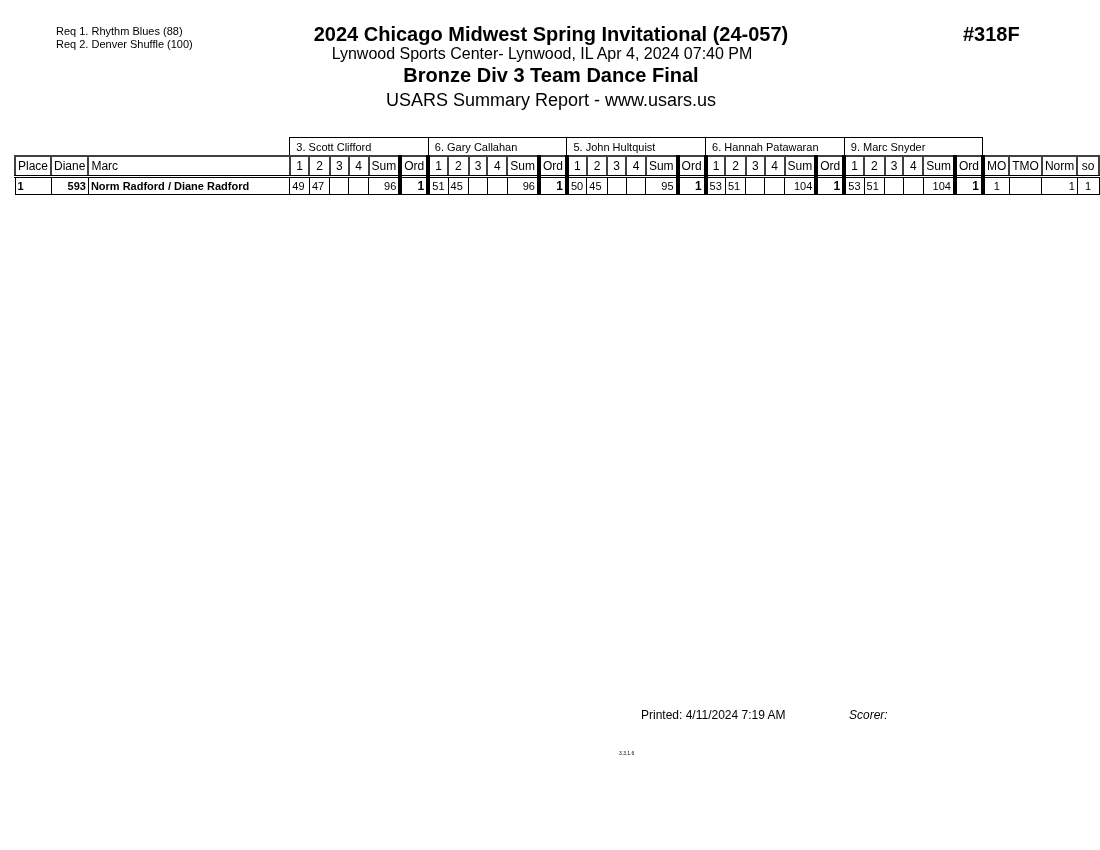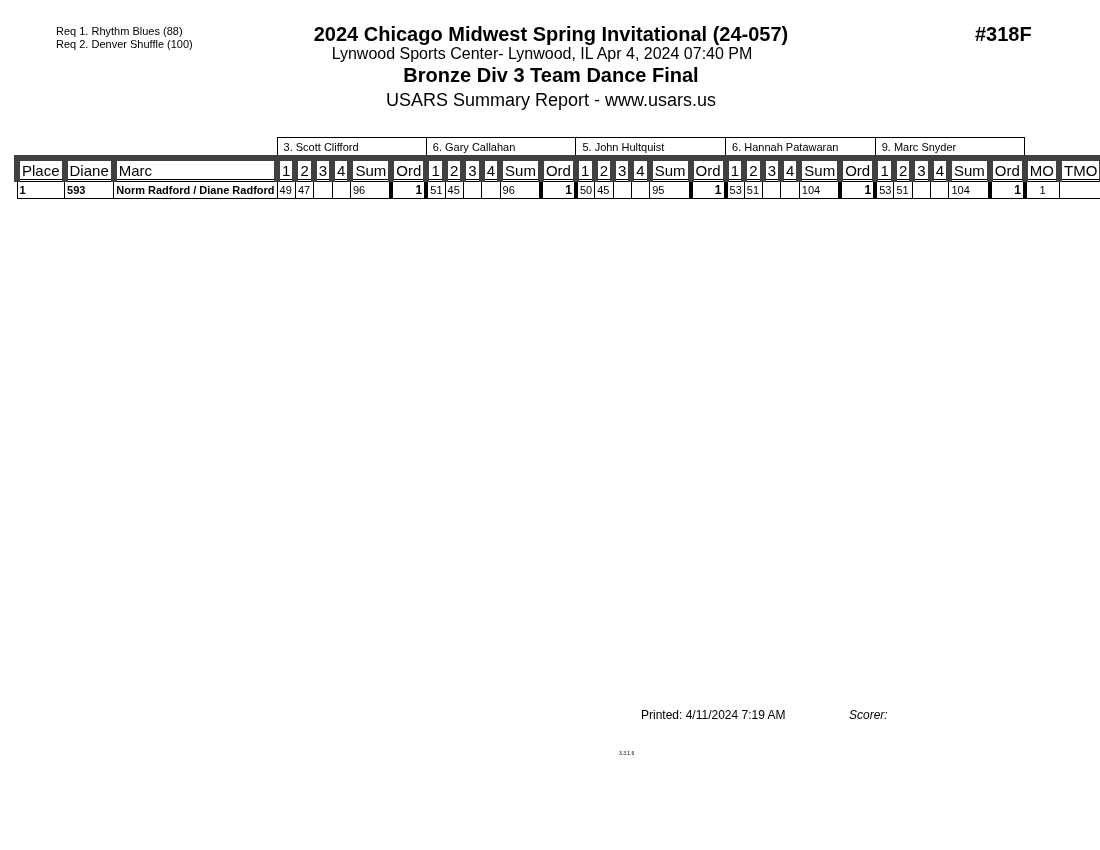--- a/index.html
+++ b/index.html
@@ -5,33 +5,33 @@
   html, body { margin:0; padding:0; background:#ffffff; }
   body { width:1100px; height:850px; position:relative; overflow:hidden;
          font-family:"Liberation Sans", sans-serif; color:#000; }
   .abs { position:absolute; white-space:nowrap; }
   .req { left:16px; font-size:11px; line-height:12px;margin-left:40px; }
   .title { left:0; width:1100px; text-align:center; }
   .t1 { top:23px; font-size:20px; font-weight:bold; left:1px; }
   .t2 { top:45px; font-size:16px; left:-8px; }
   .t3 { top:64px; font-size:20px; font-weight:bold; left:1px; }
   .t4 { top:90px; font-size:18px; left:1px; }
-  .code { left:963px; top:23px; font-size:20px; font-weight:bold;margin-left:12px; }
+  .code { left:963px; top:23px; font-size:20px; font-weight:bold; }
 
   table.grid { position:absolute; left:14px; top:137px; border-collapse:collapse;
                table-layout:fixed; font-size:9px; }
   table.grid td { padding:0 2px; height:18px; overflow:hidden; white-space:nowrap; }
   tr.judges td { height:17px; font-size:11px; }
   tr.judges td.jname { border:1px solid #000; border-bottom:none; padding-left:6px; }
-  tr.hdr td { border:6px solid #404040; text-align:center; font-size:15px; }
+  tr.hdr td { border:2px solid #404040; text-align:center; font-size:12px; }
   tr.hdr td.l { text-align:left; }
   tr.hdr td { border-bottom:3px double #000; }
   tr.row td { border:1px solid #000; font-size:11px; text-align:left; height:16px; }
   tr.row td.b { font-weight:bold; }
-  tr.row td.r { }
+  tr.row td.r { text-align:right; }
   tr.row td.c { text-align:center; }
   .ordc { border-right:4px solid #000 !important; }
   .preord { border-right:4px solid #000 !important; }
   tr.row td.ordv { font-weight:bold; font-size:12px; text-align:right; }
 
   .footer { top:708px; font-size:12px; }
   .ver { left:619px; top:750px; font-size:5px; }
 </style>
 </head>
 <body>

